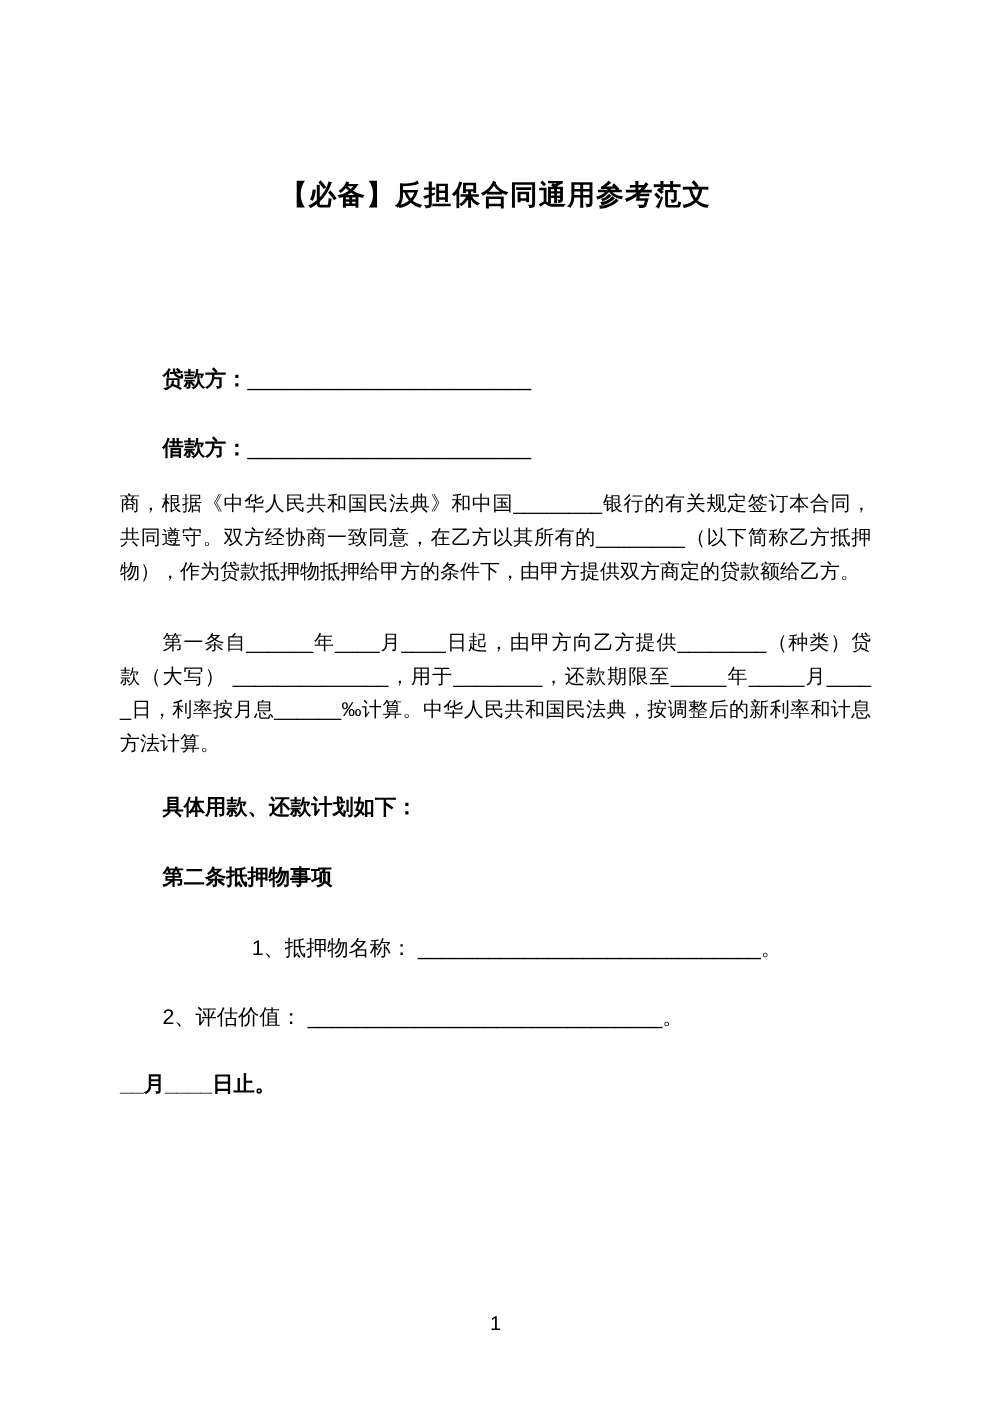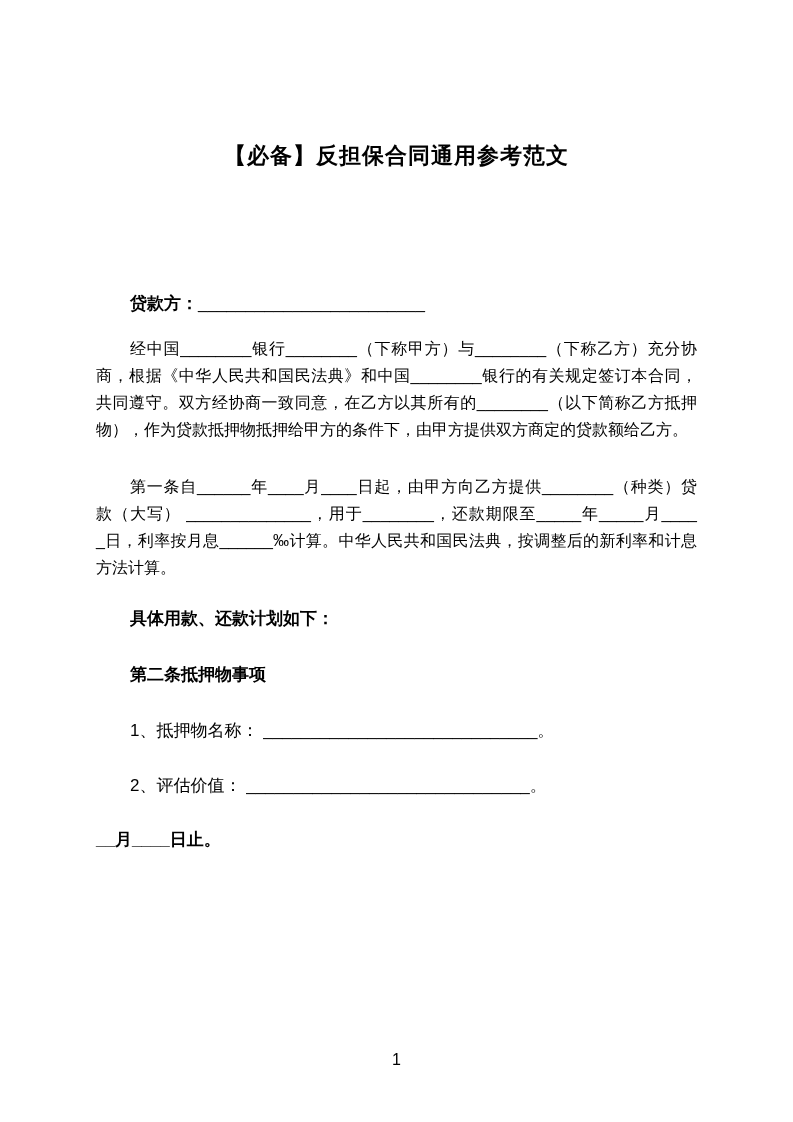--- a/index.html
+++ b/index.html
@@ -22,43 +22,45 @@
   .para .ln{min-height:27px;}
   .just{text-align:justify;text-align-last:justify;}
   .indent{text-indent:34px;}
   .indent-sm{text-indent:22px;}
   .preamble{margin-top:17px;}
   .article1{margin-top:30px;}
   .heading{font-size:17px;line-height:28px;font-weight:bold;padding-left:34px;font-family:Liberation Mono, monospace;}
   .plan-heading{margin-top:25px;}
   .article2-heading{margin-top:28px;}
   .item{font-size:17px;line-height:27px;}
-  .item1{margin-top:27px;padding-left:34px;}
+  .item1{margin-top:27px;padding-left:34px;text-align:center;}
   .item2{margin-top:28px;padding-left:34px;}
   .item3{margin-top:27px;font-weight:bold;}
   .footer{
     position:absolute;top:1050px;left:0;width:100%;
     text-align:center;font-size:16px;line-height:20px;
   }
 </style>
 </head>
 <body>
 
 <div class="page">
   <div class="content">
 
     <div class="doc-title">【必备】反担保合同通用参考范文</div>
 
     <div class="field-row lender-row">
       <span class="lbl">贷款方：</span><span class="blank">________________________</span>
     </div>
 
+    <div class="field-row borrower-row">
+      <span class="lbl">借款方：</span><span class="blank">________________________</span>
+    </div>
 
     <div class="para preamble">
-      <div class="ln just indent">经中国________银行________（下称甲方）与________（下称乙方）充分协</div>
       <div class="ln just">商，根据《中华人民共和国民法典》和中国________银行的有关规定签订本合同，</div>
       <div class="ln just">共同遵守。双方经协商一致同意，在乙方以其所有的________（以下简称乙方抵押</div>
       <div class="ln">物），作为贷款抵押物抵押给甲方的条件下，由甲方提供双方商定的贷款额给乙方。</div>
     </div>
 
     <div class="para article1">
       <div class="ln just indent">第一条自______年____月____日起，由甲方向乙方提供________（种类）贷</div>
       <div class="ln just">款（大写） ______________，用于________，还款期限至_____年_____月____</div>
       <div class="ln just">_日，利率按月息______‰计算。中华人民共和国民法典，按调整后的新利率和计息</div>
       <div class="ln">方法计算。</div>

